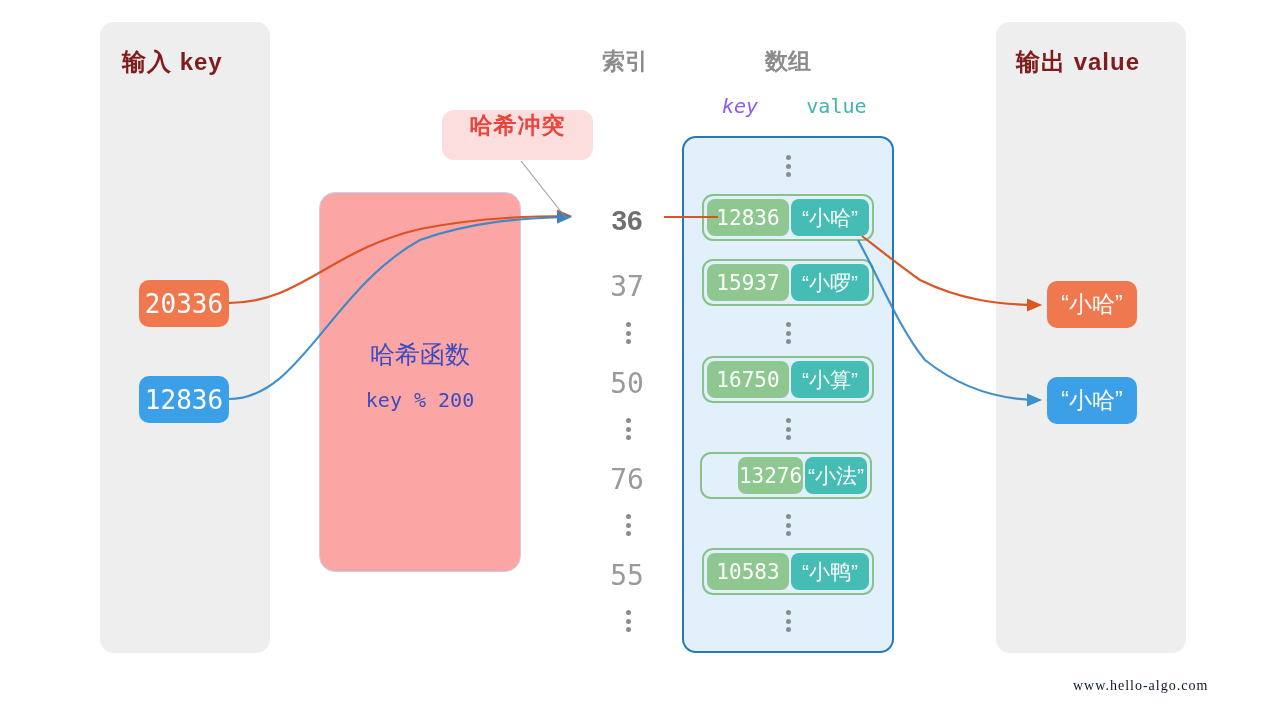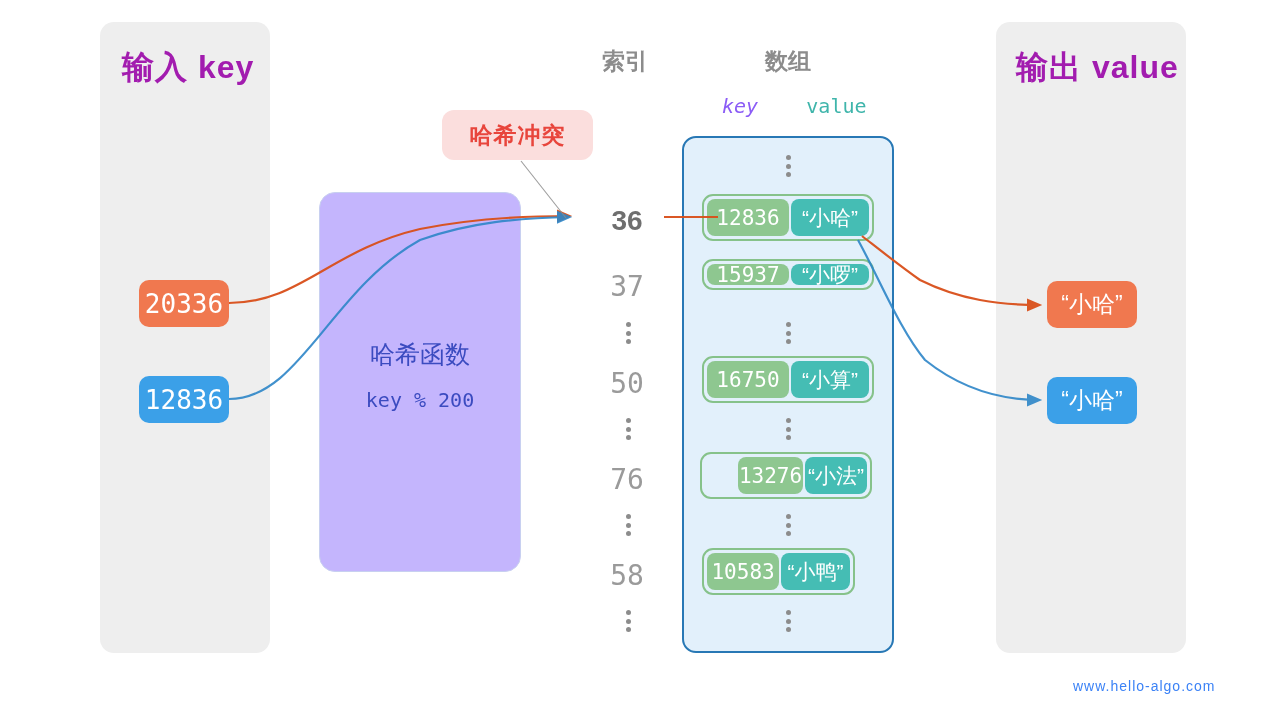--- a/index.html
+++ b/index.html
@@ -15,23 +15,23 @@
     overflow: hidden;
     font-family: "Liberation Sans", "DejaVu Sans", sans-serif;
   }
   .panel {
     position: absolute;
     background: #eeeeee;
     border-radius: 14px;
   }
   .panel-title {
     position: absolute;
-    font-size: 32px;
+    font-size: 24px;
     font-weight: bold;
-    color: #a21caf;
+    color: #7f1d1d;
     white-space: nowrap;
     letter-spacing: 1px;
   }
   .col-title {
     position: absolute;
     font-size: 23px;
     font-weight: bold;
     color: #8c8c8c;
     white-space: nowrap;
     text-align: center;
@@ -115,21 +115,21 @@
   .vdots i {
     display: block;
     width: 5px;
     height: 5px;
     border-radius: 50%;
     background: #8c8c8c;
   }
 
   .hashbox {
     position: absolute;
-    background: #c4b5fd;
+    background: #fca5a5;
     border: 1.5px solid #c8d0f0;
     border-radius: 16px;
     box-sizing: border-box;
   }
   .hash-title {
     position: absolute;
     width: 100%;
     text-align: center;
     font-size: 25px;
     color: #3b4bc0;
@@ -162,33 +162,32 @@
     justify-content: center;
     color: #ffffff;
     font-size: 23px;
   }
 
   .callout {
     position: absolute;
     background: #fbdedd;
     border-radius: 12px;
     display: flex;
-    align-items: center;
     justify-content: center;
     color: #e8453c;
     font-size: 23px;
     font-weight: bold;
     letter-spacing: 1px;
   }
 
   .watermark {
     position: absolute;
-    font-family: Liberation Sans, sans-serif;
+    font-family: Liberation Serif, serif;
     font-size: 14px;
-    color: #3b82f6;
+    color: #0f172a;
     letter-spacing: 1px;
   }
 
   svg.overlay {
     position: absolute;
     left: 0;
     top: 0;
     width: 1280px;
     height: 720px;
     pointer-events: none;
@@ -234,21 +233,21 @@
       <i></i>
     </div>
 
   <div class="idx hl" style="left:592px; top:205px;">36</div>
   <div class="cell" style="left:702px; top:194px; width:172px; height:47px;">
     <div class="key">12836</div>
     <div class="val">“小哈”</div>
   </div>
 
   <div class="idx" style="left:592px; top:270px;">37</div>
-  <div class="cell" style="left:702px; top:259px; width:172px; height:31px;">
+  <div class="cell" style="left:702px; top:259px; width:172px; height:47px;">
     <div class="key">15937</div>
     <div class="val">“小啰”</div>
   </div>
 
   <div class="vdots" style="left:620px; top:322px;">
       <i></i>
       <i></i>
       <i></i>
     </div>
   <div class="vdots" style="left:780px; top:322px;">
@@ -284,22 +283,22 @@
       <i></i>
       <i></i>
       <i></i>
     </div>
   <div class="vdots" style="left:780px; top:514px;">
       <i></i>
       <i></i>
       <i></i>
     </div>
 
-  <div class="idx" style="left:592px; top:559px;">58</div>
-  <div class="cell" style="left:702px; top:548px; width:153px; height:47px;">
+  <div class="idx" style="left:592px; top:559px;">55</div>
+  <div class="cell" style="left:702px; top:548px; width:172px; height:47px;">
     <div class="key">10583</div>
     <div class="val">“小鸭”</div>
   </div>
 
   <div class="vdots" style="left:620px; top:610px;">
       <i></i>
       <i></i>
       <i></i>
     </div>
   <div class="vdots" style="left:780px; top:610px;">

